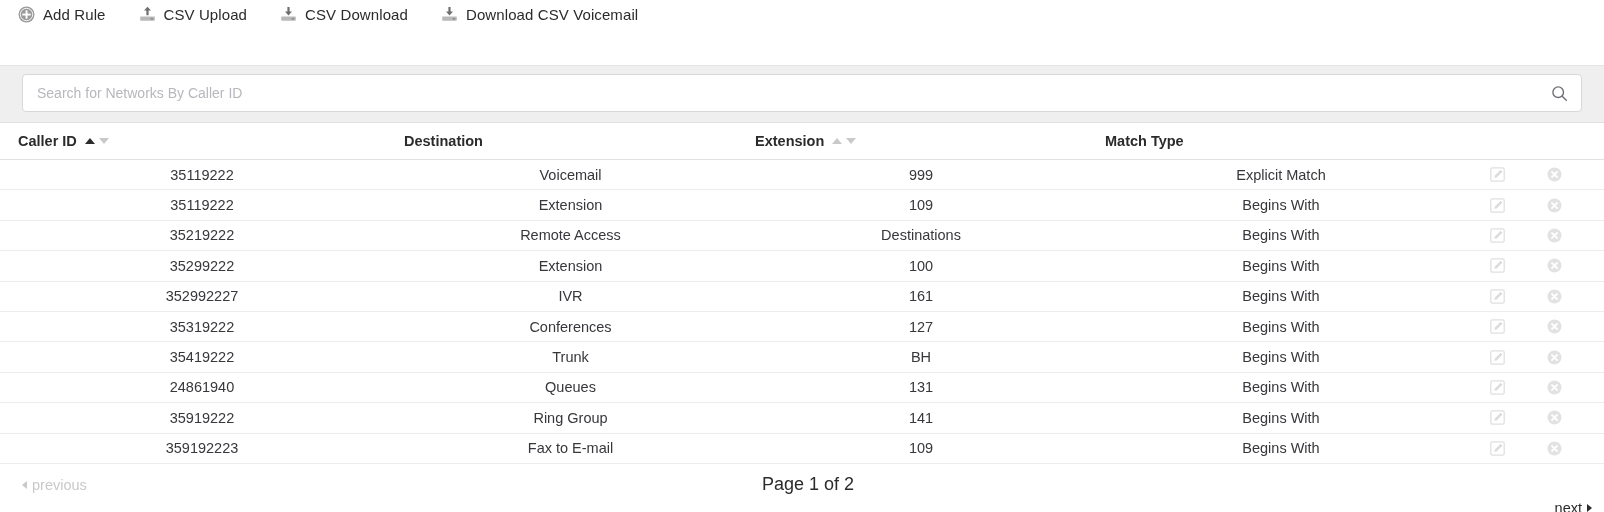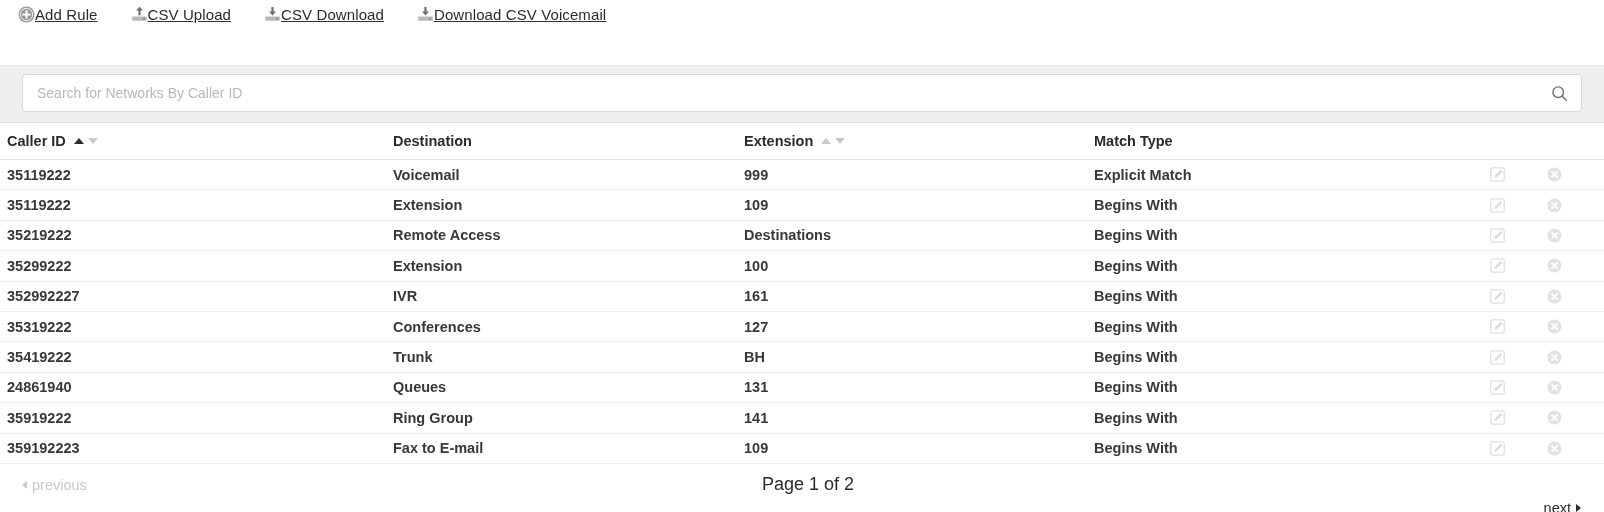--- a/index.html
+++ b/index.html
@@ -20,25 +20,24 @@
     height: 28px;
     display: flex;
     align-items: center;
     padding: 0 0 0 18px;
     background: #ffffff;
     gap: 0;
   }
   .tb-item {
     display: flex;
     align-items: center;
-    gap: 0;
+    gap: 8px;
     margin-right: 33px;
     cursor: pointer;
     white-space: nowrap;
-    text-decoration: underline;
   }
   .tb-label {
     font-size: 15px;
     color: #2b2b2b;
     letter-spacing: 0.1px;
   }
   .tb-icon { display: flex; align-items: center; justify-content: center; }
 
   
   .search-band {
@@ -98,27 +97,28 @@
     border-bottom: 1px solid #e2e2e2;
   }
   .head-row .cell {
     font-weight: bold;
     font-size: 14.5px;
     color: #2b2b2b;
     display: flex;
     align-items: center;
     gap: 6px;
   }
-  .data-row { height: 30.4px; font-weight: bold; }
+  .data-row { height: 30.4px; }
   .cell {
     font-size: 14.5px;
     color: #37373c;
-    padding-left: 7px;
+    padding-left: 18px;
     overflow: hidden;
     white-space: nowrap;
+    text-align: center;
   }
   .c-caller { width: 386px; }
   .c-dest   { width: 351px; }
   .c-ext    { width: 350px; }
   .c-match  { width: 370px; }
   .c-actions {
     flex: 1;
     display: flex;
     align-items: center;
     justify-content: flex-end;
@@ -145,21 +145,21 @@
     align-items: center;
     justify-content: center;
     line-height: 0;
   }
 
   
   .footer {
     display: flex;
     align-items: center;
     height: 42px;
-    padding: 0 23px 0 22px;
+    padding: 0 12px 0 22px;
     position: relative;
   }
   .pg-prev, .pg-next {
     font-size: 14.5px;
     display: flex;
     align-items: center;
     gap: 5px;
     cursor: pointer;
     white-space: nowrap;
   }

